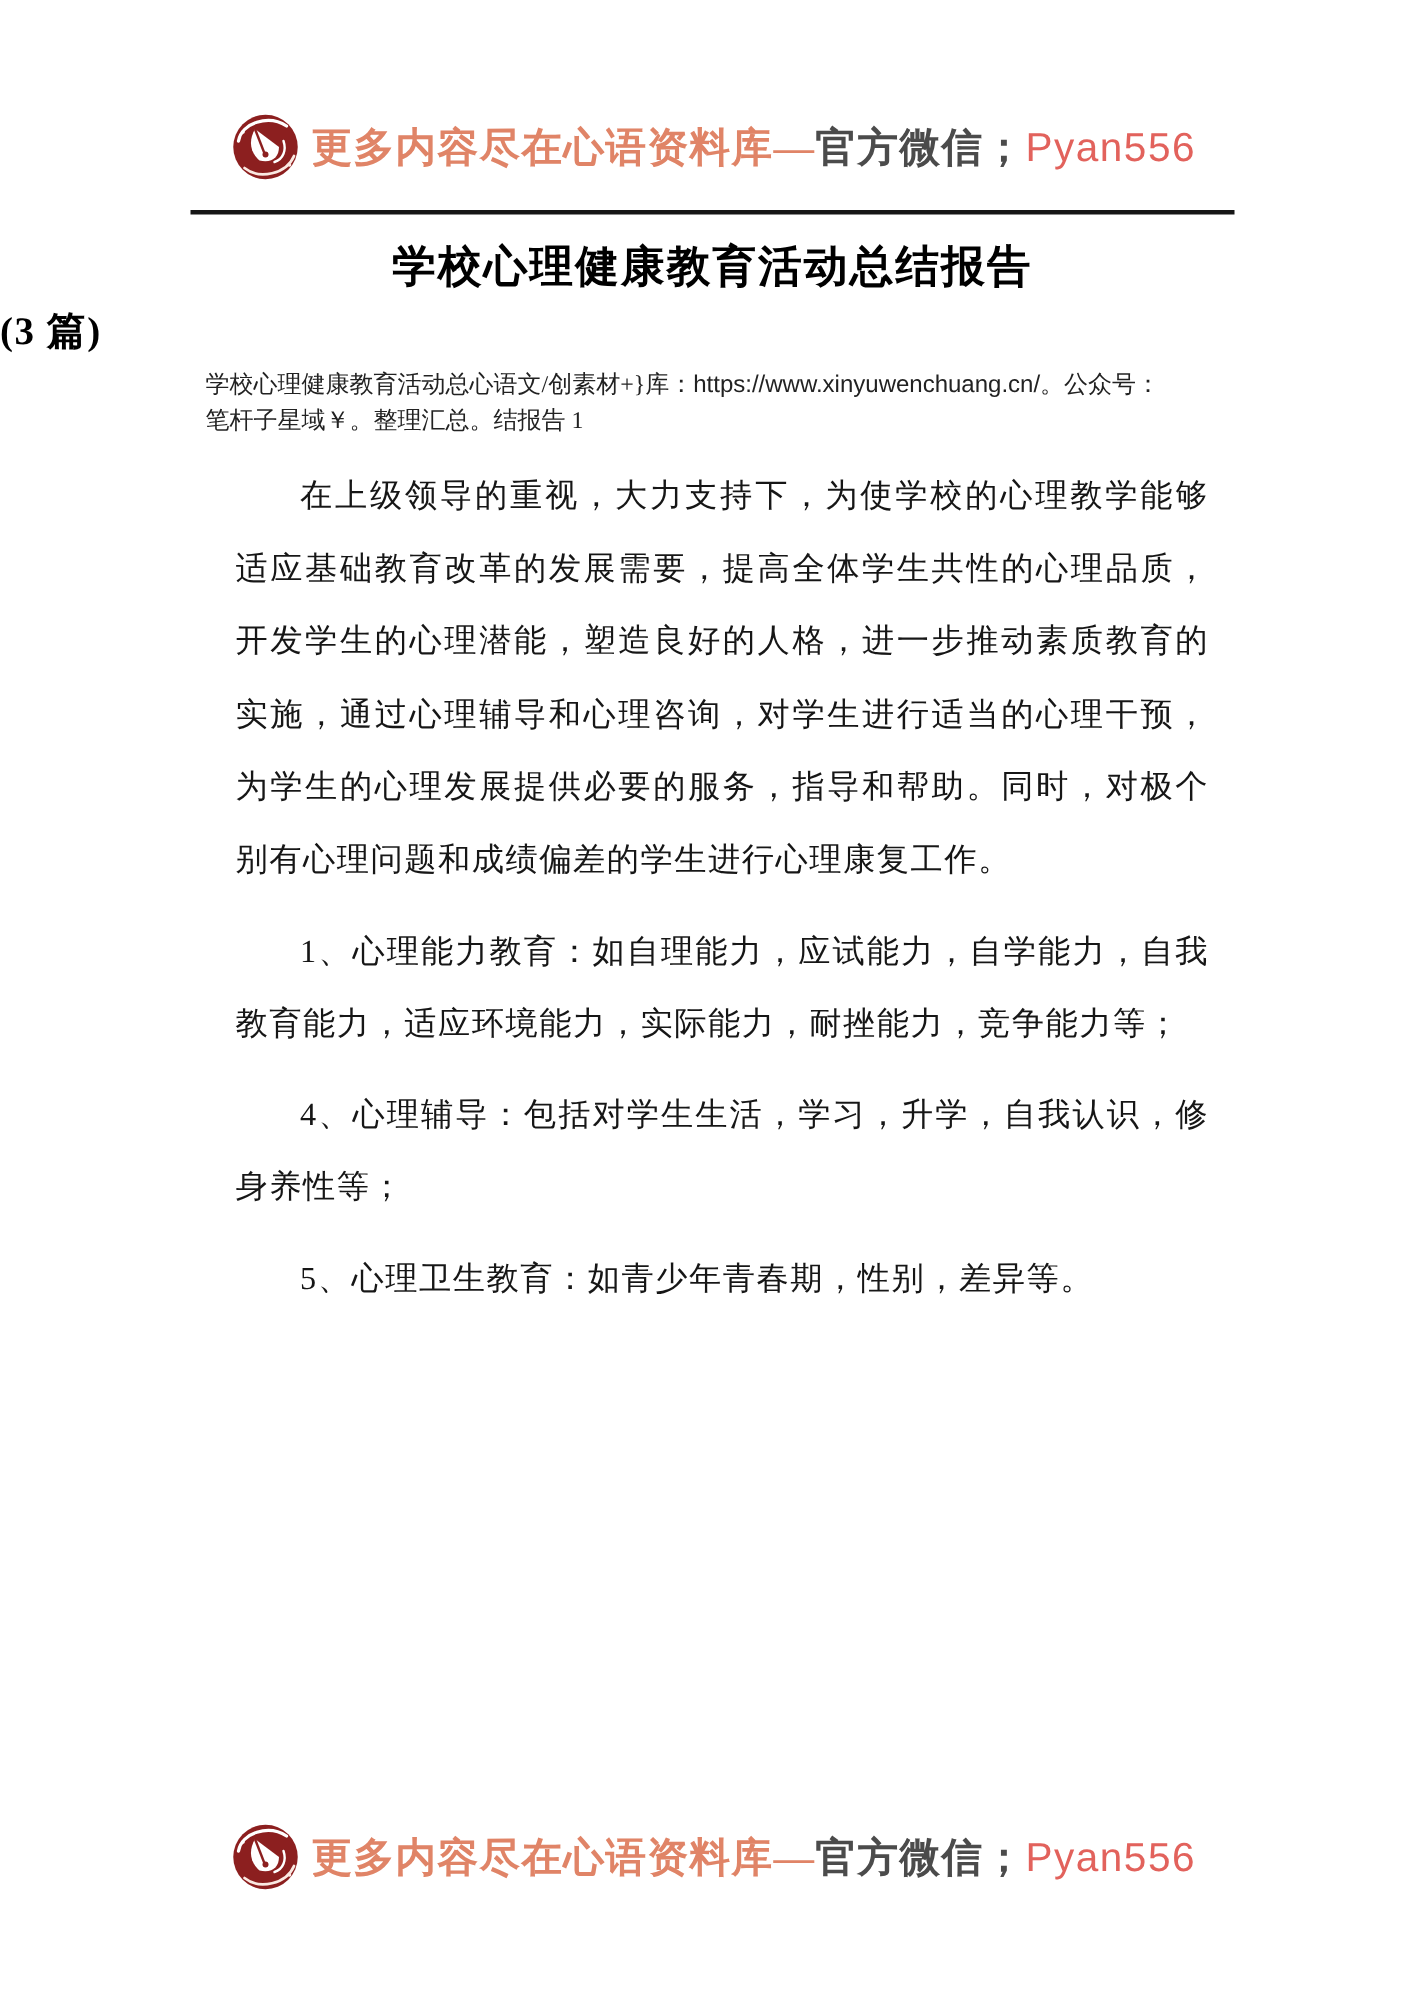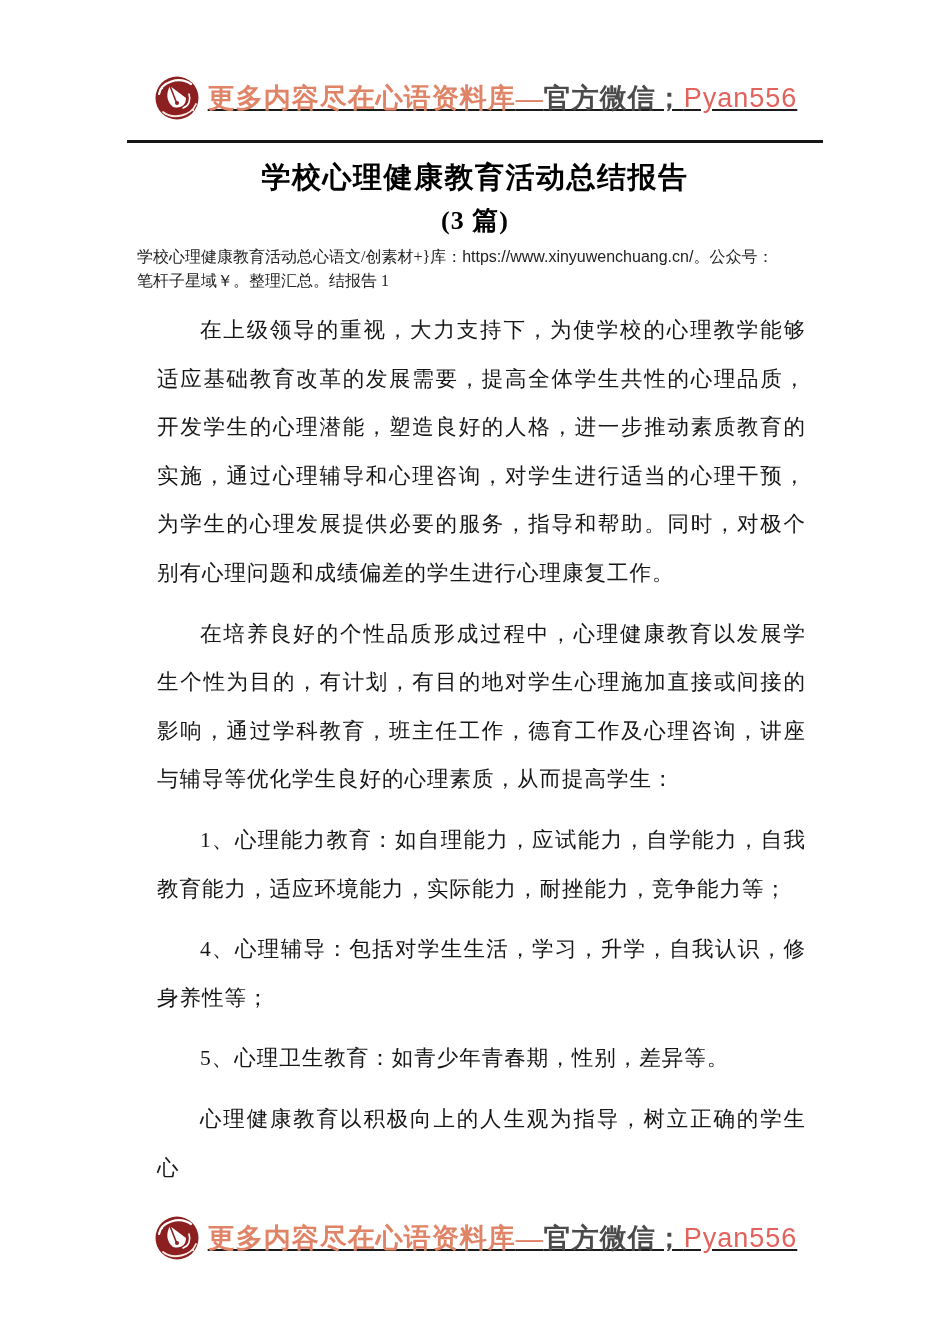--- a/index.html
+++ b/index.html
@@ -14,21 +14,21 @@
 
   
   .brand-strip {
     position:absolute; left:0; width:100%;
     display:flex; justify-content:center; align-items:center;
     gap:7px; white-space:nowrap;
   }
   .brand-strip.top { top:74px; }
   .brand-strip.bottom { top:1214px; }
   .logo { width:48px; height:48px; flex:0 0 auto; }
-  .brand-text { font-size:27px; font-weight:bold; letter-spacing:1px;text-decoration:underline; }
+  .brand-text { font-size:27px; font-weight:bold; letter-spacing:1px; }
   .brand-main { color:#e08467; }
   .brand-dash { color:#e08467; }
   .brand-wechat-label { color:#4b4b4b; font-weight:600; }
   .brand-wechat-id {
     color:#e2625c;
     font-family:"Liberation Sans","DejaVu Sans",sans-serif;
     font-weight:normal; font-size:27px;
   }
 
   
@@ -39,21 +39,21 @@
 
   
   .doc-title {
     position:absolute; top:139px; left:0; width:100%;
     text-align:center;
     font-size:29px; font-weight:bold; letter-spacing:1.5px;
     color:#000;
   }
   .doc-subtitle {
     position:absolute; top:203px; left:0; width:100%;
-    text-align:center;
+    text-align:left;
     font-size:26px; font-weight:bold; letter-spacing:1px;
     color:#000;
   }
   .source-note {
     position:absolute; top:245px; left:137px; width:676px;
     text-align:left;
     font-size:16px; line-height:24px; color:#222;
   }
   .source-note .url { font-family:"Liberation Sans","DejaVu Sans",sans-serif; }
 
@@ -94,25 +94,23 @@
 
   <div class="rule"></div>
 
   <h1 class="doc-title">学校心理健康教育活动总结报告</h1>
   <div class="doc-subtitle">(3 篇)</div>
 
   <div class="source-note"><span>学校心理健康教育活动总心语文/创素材+}库：</span><span class="url">https://www.xinyuwenchuang.cn/</span><span>。公众号：</span><br><span>笔杆子星域￥。整理汇总。结报告 1</span></div>
 
   <div class="body-text">
     <p>在上级领导的重视，大力支持下，为使学校的心理教学能够适应基础教育改革的发展需要，提高全体学生共性的心理品质，开发学生的心理潜能，塑造良好的人格，进一步推动素质教育的实施，通过心理辅导和心理咨询，对学生进行适当的心理干预，为学生的心理发展提供必要的服务，指导和帮助。同时，对极个别有心理问题和成绩偏差的学生进行心理康复工作。</p>
-    <p>在培养良好的个性品质形成过程中，心理健康教育以发展学生个性为目的，有计划，有目的地对学生心理施加直接或间接的影响，通过学科教育，班主任工作，德育工作及心理咨询，讲座与辅导等优化学生良好的心理素质，从而提高学生：</p>
     <p class="gap-before">1、心理能力教育：如自理能力，应试能力，自学能力，自我教育能力，适应环境能力，实际能力，耐挫能力，竞争能力等；</p>
     <p>4、心理辅导：包括对学生生活，学习，升学，自我认识，修身养性等；</p>
     <p>5、心理卫生教育：如青少年青春期，性别，差异等。</p>
-    <p>心理健康教育以积极向上的人生观为指导，树立正确的学生心</p>
   </div>
 
   <div class="brand-strip bottom">
     <svg class="logo" viewBox="0 0 48 48">
       <circle cx="24" cy="24" r="21.5" fill="#8c1f1f"></circle>
       <path d="M6 20 C 8 8, 26 2, 38 10" fill="none" stroke="#ffffff" stroke-width="2.2" stroke-linecap="round"></path>
       <path d="M10 38 C 20 46, 38 42, 43 30" fill="none" stroke="#fbe9e2" stroke-width="1.8" stroke-linecap="round"></path>
       <path d="M17 12 L 33 24 C 33 31, 28 35, 20 33 C 13 27, 13 19, 17 12 Z" fill="#ffffff"></path>
       <path d="M17 12 L 24 30" stroke="#8c1f1f" stroke-width="1.6"></path>
       <circle cx="24" cy="29" r="2" fill="#8c1f1f"></circle>

